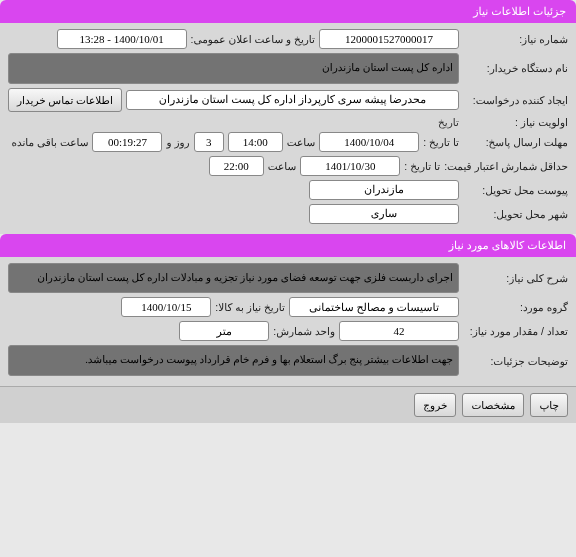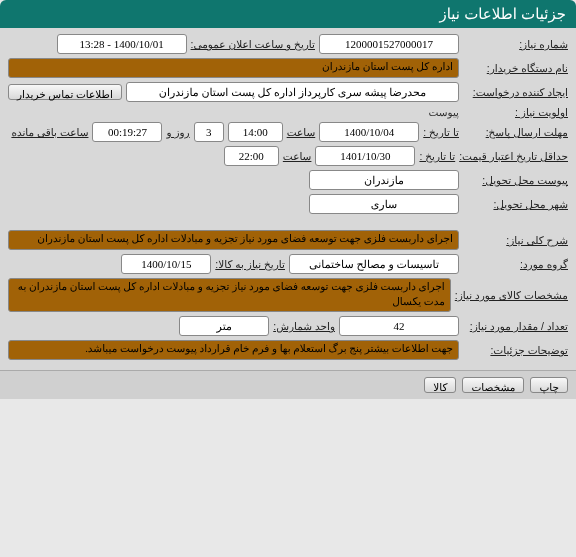--- a/index.html
+++ b/index.html
@@ -4,79 +4,78 @@
 <style>
 * { box-sizing: border-box; margin: 0; padding: 0; }
 body {
   font-family: Tahoma, Arial, sans-serif;
   font-size: 11px;
   background: #e8e8e8;
   width: 576px;
   direction: rtl;
 }
 .section-header {
-  background: #0f766e;
+  background: #d946ef;
   color: #fff;
   padding: 5px 10px;
-  font-size: 15px;
+  font-size: 11px;
   border-top-right-radius: 6px;
   border-top-left-radius: 6px;
 }
 .section-body {
   background: #d8d8d8;
   padding: 6px 8px;
 }
 .row {
   display: flex;
   align-items: center;
   margin-bottom: 4px;
   gap: 4px;
 }
 .label {
   color: #222;
   font-size: 10.5px;
   white-space: nowrap;
   min-width: 105px;
   text-align: right;
-  text-decoration: underline;
 }
 .label-small { min-width: auto; }
 input[type="text"], .textbox {
   background: #fff;
   border: 1px solid #888;
   border-radius: 3px;
   padding: 2px 4px;
   font-family: Tahoma;
   font-size: 11px;
   height: 20px;
   text-align: center;
 }
 .textbox-right { text-align: right; }
 .textbox-wide { flex: 1; }
 .multiline {
-  background: #a16207;
+  background: #737373;
   border: 1px solid #888;
   border-radius: 3px;
-  padding: 1px 5px;
+  padding: 7px 5px;
   font-family: Tahoma;
   font-size: 10.5px;
   min-height: 20px;
   flex: 1;
   text-align: right;
   line-height: 1.4;
 }
 .btn {
   background: linear-gradient(#f8f8f8,#d8d8d8);
   border: 1px solid #888;
   border-radius: 3px;
   padding: 3px 8px;
   font-family: Tahoma;
   font-size: 10.5px;
   cursor: pointer;
-  height: 16px;
+  height: 24px;
 }
 .footer {
   background: #d0d0d0;
   padding: 6px 8px;
   display: flex;
   gap: 6px;
   border-top: 1px solid #aaa;
 }
 .telltext { color:#333; font-size:10.5px; }
 .container { position: relative; }
@@ -106,88 +105,87 @@
   </div>
 
   <div class="row">
     <span class="label">ایجاد کننده درخواست:</span>
     <input type="text" class="textbox textbox-right textbox-wide" readonly="" value="محدرضا پیشه سری کارپرداز اداره کل پست استان مازندران" style="">
     <button class="btn">اطلاعات تماس خریدار</button>
   </div>
 
   <div class="row">
     <span class="label">اولویت نیاز :</span>
-    <span class="telltext">پیوست</span>
+    <span class="telltext">تاریخ</span>
   </div>
 
   <div class="row">
     <span class="label">مهلت ارسال پاسخ:</span>
     <span class="label label-small">تا تاریخ :</span>
     <input type="text" class="textbox" style="width: 100px;" readonly="" value="1400/10/04">
     <span class="label label-small">ساعت</span>
     <input type="text" class="textbox" style="width: 55px;" readonly="" value="14:00">
     <input type="text" class="textbox" style="width: 30px;" readonly="" value="3">
     <span class="label label-small">روز و</span>
     <input type="text" class="textbox yellow" style="width: 70px;" readonly="" value="00:19:27">
     <span class="label label-small">ساعت باقی مانده</span>
   </div>
 
   <div class="row">
-    <span class="label">حداقل تاریخ اعتبار قیمت:</span>
+    <span class="label">حداقل شمارش اعتبار قیمت:</span>
     <span class="label label-small">تا تاریخ :</span>
     <input type="text" class="textbox" style="width: 100px;" readonly="" value="1401/10/30">
     <span class="label label-small">ساعت</span>
     <input type="text" class="textbox" style="width: 55px;" readonly="" value="22:00">
   </div>
 
   <div class="row">
     <span class="label">پیوست محل تحویل:</span>
     <input type="text" class="textbox textbox-right" style="width: 150px;" readonly="" value="مازندران">
   </div>
 
   <div class="row">
     <span class="label">شهر محل تحویل:</span>
     <input type="text" class="textbox textbox-right" style="width: 150px;" readonly="" value="ساری">
   </div>
 
 </div>
 
+<div class="section-header">
+  <span>اطلاعات کالاهای مورد نیاز</span>
+</div>
 
 <div class="section-body">
 
   <div class="row">
     <span class="label">شرح کلی نیاز:</span>
     <div class="multiline">اجرای داربست فلزی جهت توسعه فضای مورد نیاز تجزیه و مبادلات اداره کل پست استان مازندران</div>
   </div>
 
   <div class="row">
     <span class="label">گروه مورد:</span>
     <input type="text" class="textbox textbox-right" style="width: 170px;" readonly="" value="تاسیسات و مصالح ساختمانی">
     <span class="label label-small">تاریخ نیاز به کالا:</span>
     <input type="text" class="textbox" style="width: 90px;" readonly="" value="1400/10/15">
   </div>
 
-  <div class="row">
-    <span class="label">مشخصات کالای مورد نیاز:</span>
-    <div class="multiline" style="min-height:34px">اجرای داربست فلزی جهت توسعه فضای مورد نیاز تجزیه و مبادلات اداره کل پست استان مازندران به مدت یکسال</div>
-  </div>
 
   <div class="row">
     <span class="label">تعداد / مقدار مورد نیاز:</span>
     <input type="text" class="textbox" style="width: 120px;" readonly="" value="42">
     <span class="label label-small">واحد شمارش:</span>
     <input type="text" class="textbox textbox-right" style="width: 90px;" readonly="" value="متر">
   </div>
 
   <div class="row">
     <span class="label">توضیحات جزئیات:</span>
     <div class="multiline">جهت اطلاعات بیشتر پنج برگ استعلام بها و فرم خام قرارداد پیوست درخواست میباشد.</div>
   </div>
 
 </div>
 
 <div class="footer">
   <button class="btn">چاپ</button>
   <button class="btn">مشخصات</button>
-  <button class="btn">کالا</button>
+  <button class="btn">خروج</button>
 </div>
 
 </div>
 
 </body></html>

